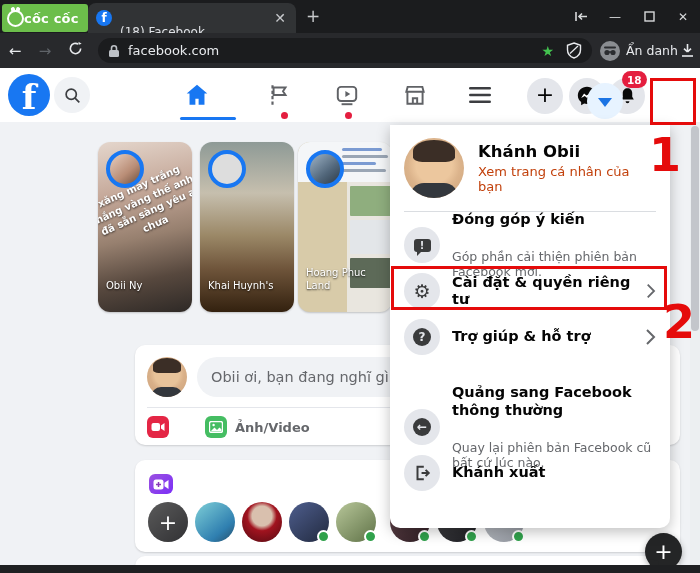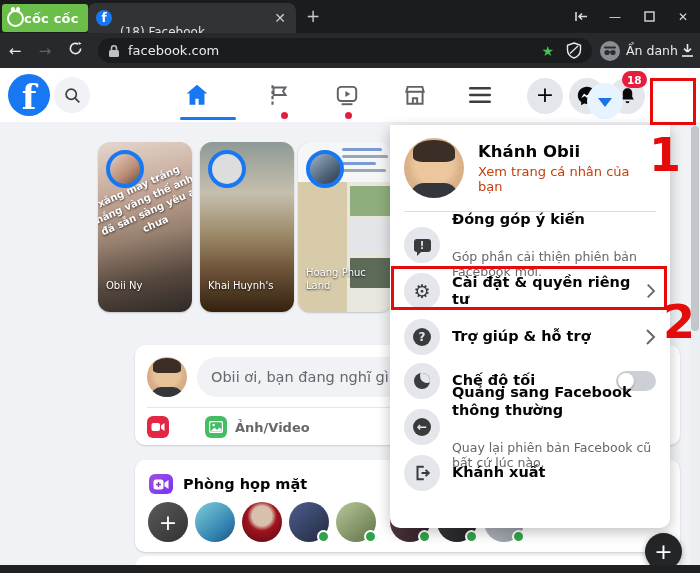--- a/index.html
+++ b/index.html
@@ -335,21 +335,20 @@
 
   <div class="card" style="left:135px; top:460px; width:545px; height:92px;">
     <div class="meet-header">
       <span class="sq-icon" style="background:linear-gradient(135deg,#9b51e0,#7b2ff7); width:24px; height:20px;">
         <svg width="16" height="11" viewBox="0 0 16 11">
             <rect x="0.5" y="0.5" width="10" height="10" rx="2.5" fill="#fff"></rect>
             <path d="M11.5 3.8L15.5 1v9l-4-2.8z" fill="#fff"></path>
             <path d="M5.5 3v5M3 5.5h5" stroke="#8a3ab9" stroke-width="1.5"></path>
           </svg>
       </span>
-      <span class="meet-title">Phòng họp mặt</span>
     </div>
     <span class="meet-avatar" style="left:13px; background:linear-gradient(140deg,#8c8c8c,#4c4c50);">
         <span class="meet-plus">+</span>
       </span>
     <span class="meet-avatar" style="left:60px; background:linear-gradient(140deg,#7fd0d8,#2f7fb0 70%,#274e68);"></span>
     <span class="meet-avatar" style="left:107px; background:radial-gradient(circle at 50% 35%,#d9c0ae 0 30%,#a1131f 45%,#520b12);"></span>
     <span class="meet-avatar" style="left:154px; background:linear-gradient(140deg,#4e5e8e,#222a3f);">
         <span class="green-dot"></span>
       </span>
     <span class="meet-avatar" style="left:201px; background:linear-gradient(140deg,#b8c79a,#5f7247);">
@@ -405,29 +404,20 @@
     <div class="menu-item" style="top:192px; height:40px;">
       <span class="icon-circle">
           <span class="qmark">?</span>
         </span>
       <div class="mi-title">Trợ giúp &amp; hỗ trợ</div>
       <svg class="chevron" width="12" height="18" viewBox="0 0 12 18">
           <path d="M3 2l7 7-7 7" fill="none" stroke="#65676b" stroke-width="2"></path>
         </svg>
     </div>
 
-    <div class="menu-item" style="top:236px; height:40px;">
-      <span class="icon-circle">
-          <span class="moon"></span>
-        </span>
-      <div class="mi-title">Chế độ tối</div>
-      <span class="toggle">
-          <span class="toggle-knob"></span>
-        </span>
-    </div>
 
     <div class="menu-item" style="top:278px; height:48px;">
       <span class="icon-circle">
           <span class="back-circ">←</span>
         </span>
       <div>
         <div class="mi-title">Quảng sang Facebook thông thường</div>
         <div class="mi-sub">Quay lại phiên bản Facebook cũ bất cứ lúc nào.</div>
       </div>
     </div>

